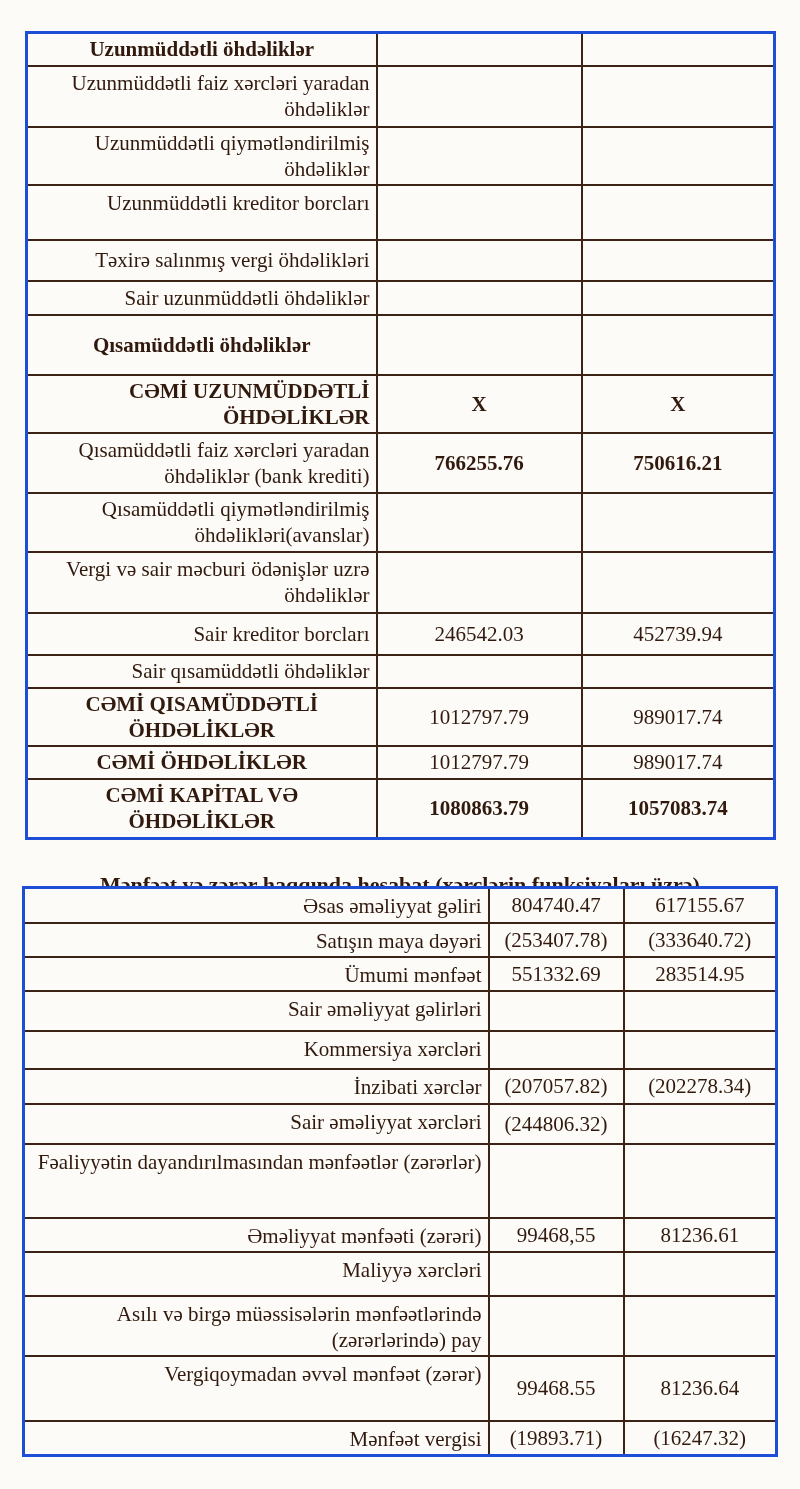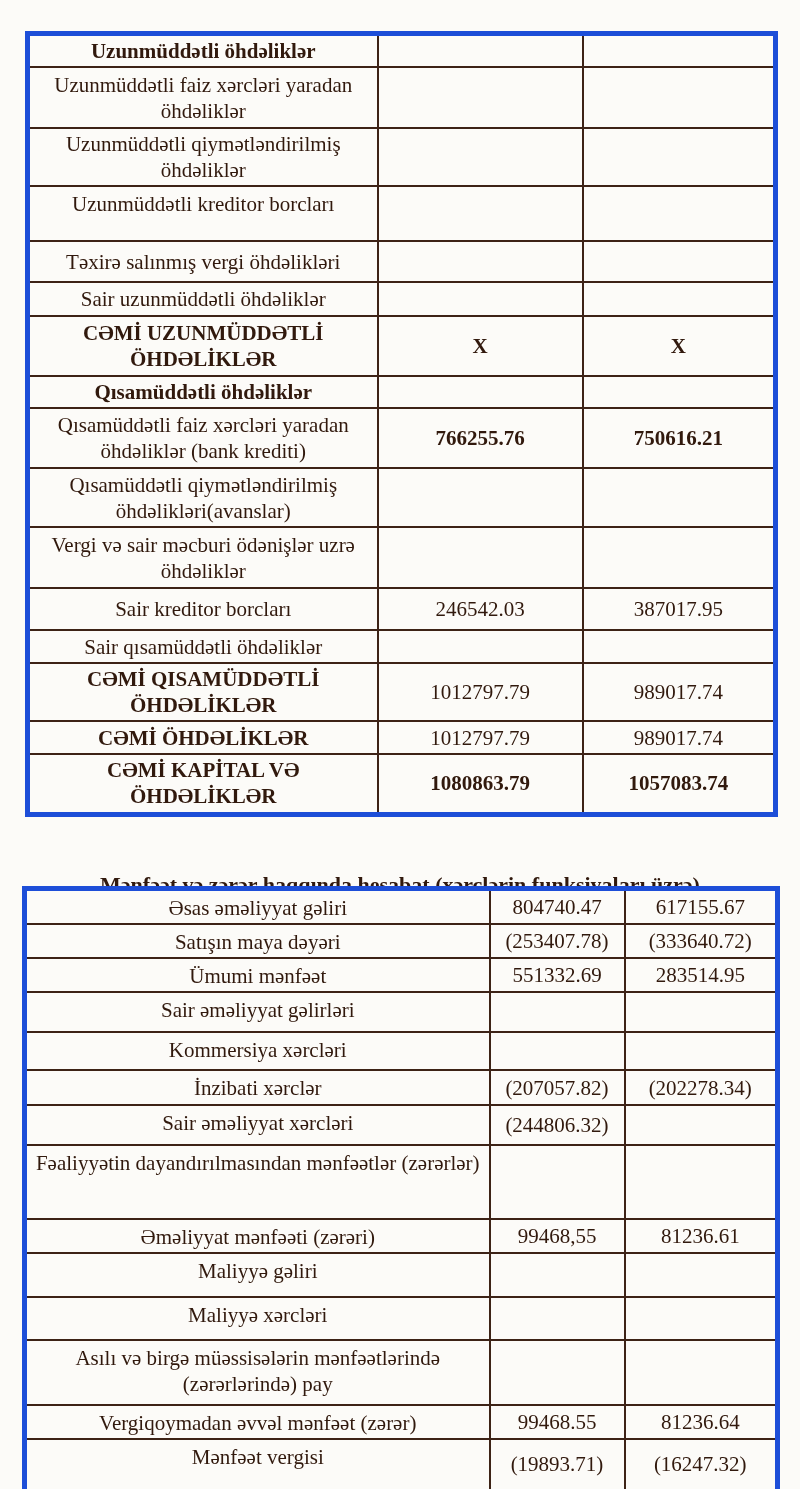--- a/index.html
+++ b/index.html
@@ -13,24 +13,24 @@
   .sheet{position:relative;width:800px;height:1489px;}
 
   table{border-collapse:collapse;table-layout:fixed;background:#fcfbf8;}
   td{
     border:2px solid #3d2316;
     padding:2px 6px;
     font-size:21px;
     line-height:1.24;
     overflow:hidden;
   }
-  #t1,#t2{border:5px solid #1d4ed8;}
-
-  
-  td.lbl{text-align:center;vertical-align:middle;}
+  #t1,#t2{border:3px solid #1d4ed8;}
+
+  
+  td.lbl{text-align:right;vertical-align:middle;}
   td.lbl.b{font-weight:bold;}
   td.lbl.c{text-align:center;}
   
   td.val{text-align:center;vertical-align:middle;}
   td.val.bv{font-weight:bold;}
 
   
   #t1{position:absolute;left:25px;top:31px;width:748px;}
   #t1 tr:nth-child(1){height:33px}
   #t1 tr:nth-child(2){height:61px}
@@ -110,48 +110,48 @@
           <td class="lbl">Təxirə salınmış vergi öhdəlikləri</td>
           <td class="val"></td>
           <td class="val"></td>
         </tr>
         <tr>
           <td class="lbl">Sair uzunmüddətli öhdəliklər</td>
           <td class="val"></td>
           <td class="val"></td>
         </tr>
         <tr>
+          <td class="lbl b c">Qısamüddətli öhdəliklər</td>
+          <td class="val"></td>
+          <td class="val"></td>
+        </tr>
+        <tr>
           <td class="lbl b">CƏMİ UZUNMÜDDƏTLİ ÖHDƏLİKLƏR</td>
           <td class="val bv">X</td>
           <td class="val bv">X</td>
         </tr>
         <tr>
-          <td class="lbl b c">Qısamüddətli öhdəliklər</td>
-          <td class="val"></td>
-          <td class="val"></td>
-        </tr>
-        <tr>
           <td class="lbl">Qısamüddətli faiz xərcləri yaradan öhdəliklər (bank krediti)</td>
           <td class="val bv">766255.76</td>
           <td class="val bv">750616.21</td>
         </tr>
         <tr>
           <td class="lbl">Qısamüddətli qiymətləndirilmiş öhdəlikləri(avanslar)</td>
           <td class="val"></td>
           <td class="val"></td>
         </tr>
         <tr>
           <td class="lbl">Vergi və sair məcburi ödənişlər uzrə öhdəliklər</td>
           <td class="val"></td>
           <td class="val"></td>
         </tr>
         <tr>
           <td class="lbl">Sair kreditor borcları</td>
           <td class="val">246542.03</td>
-          <td class="val">387017.95</td>
+          <td class="val">452739.94</td>
         </tr>
         <tr>
           <td class="lbl">Sair qısamüddətli öhdəliklər</td>
           <td class="val"></td>
           <td class="val"></td>
         </tr>
         <tr>
           <td class="lbl b c">CƏMİ QISAMÜDDƏTLİ ÖHDƏLİKLƏR</td>
           <td class="val">1012797.79</td>
           <td class="val">989017.74</td>
@@ -217,25 +217,20 @@
           <td class="lbl">Fəaliyyətin dayandırılmasından mənfəətlər (zərərlər)</td>
           <td class="val"></td>
           <td class="val"></td>
         </tr>
         <tr>
           <td class="lbl">Əməliyyat mənfəəti (zərəri)</td>
           <td class="val">99468,55</td>
           <td class="val">81236.61</td>
         </tr>
         <tr>
-          <td class="lbl">Maliyyə gəliri</td>
-          <td class="val"></td>
-          <td class="val"></td>
-        </tr>
-        <tr>
           <td class="lbl">Maliyyə xərcləri</td>
           <td class="val"></td>
           <td class="val"></td>
         </tr>
         <tr>
           <td class="lbl">Asılı və birgə müəssisələrin mənfəətlərində (zərərlərində) pay</td>
           <td class="val"></td>
           <td class="val"></td>
         </tr>
         <tr>

